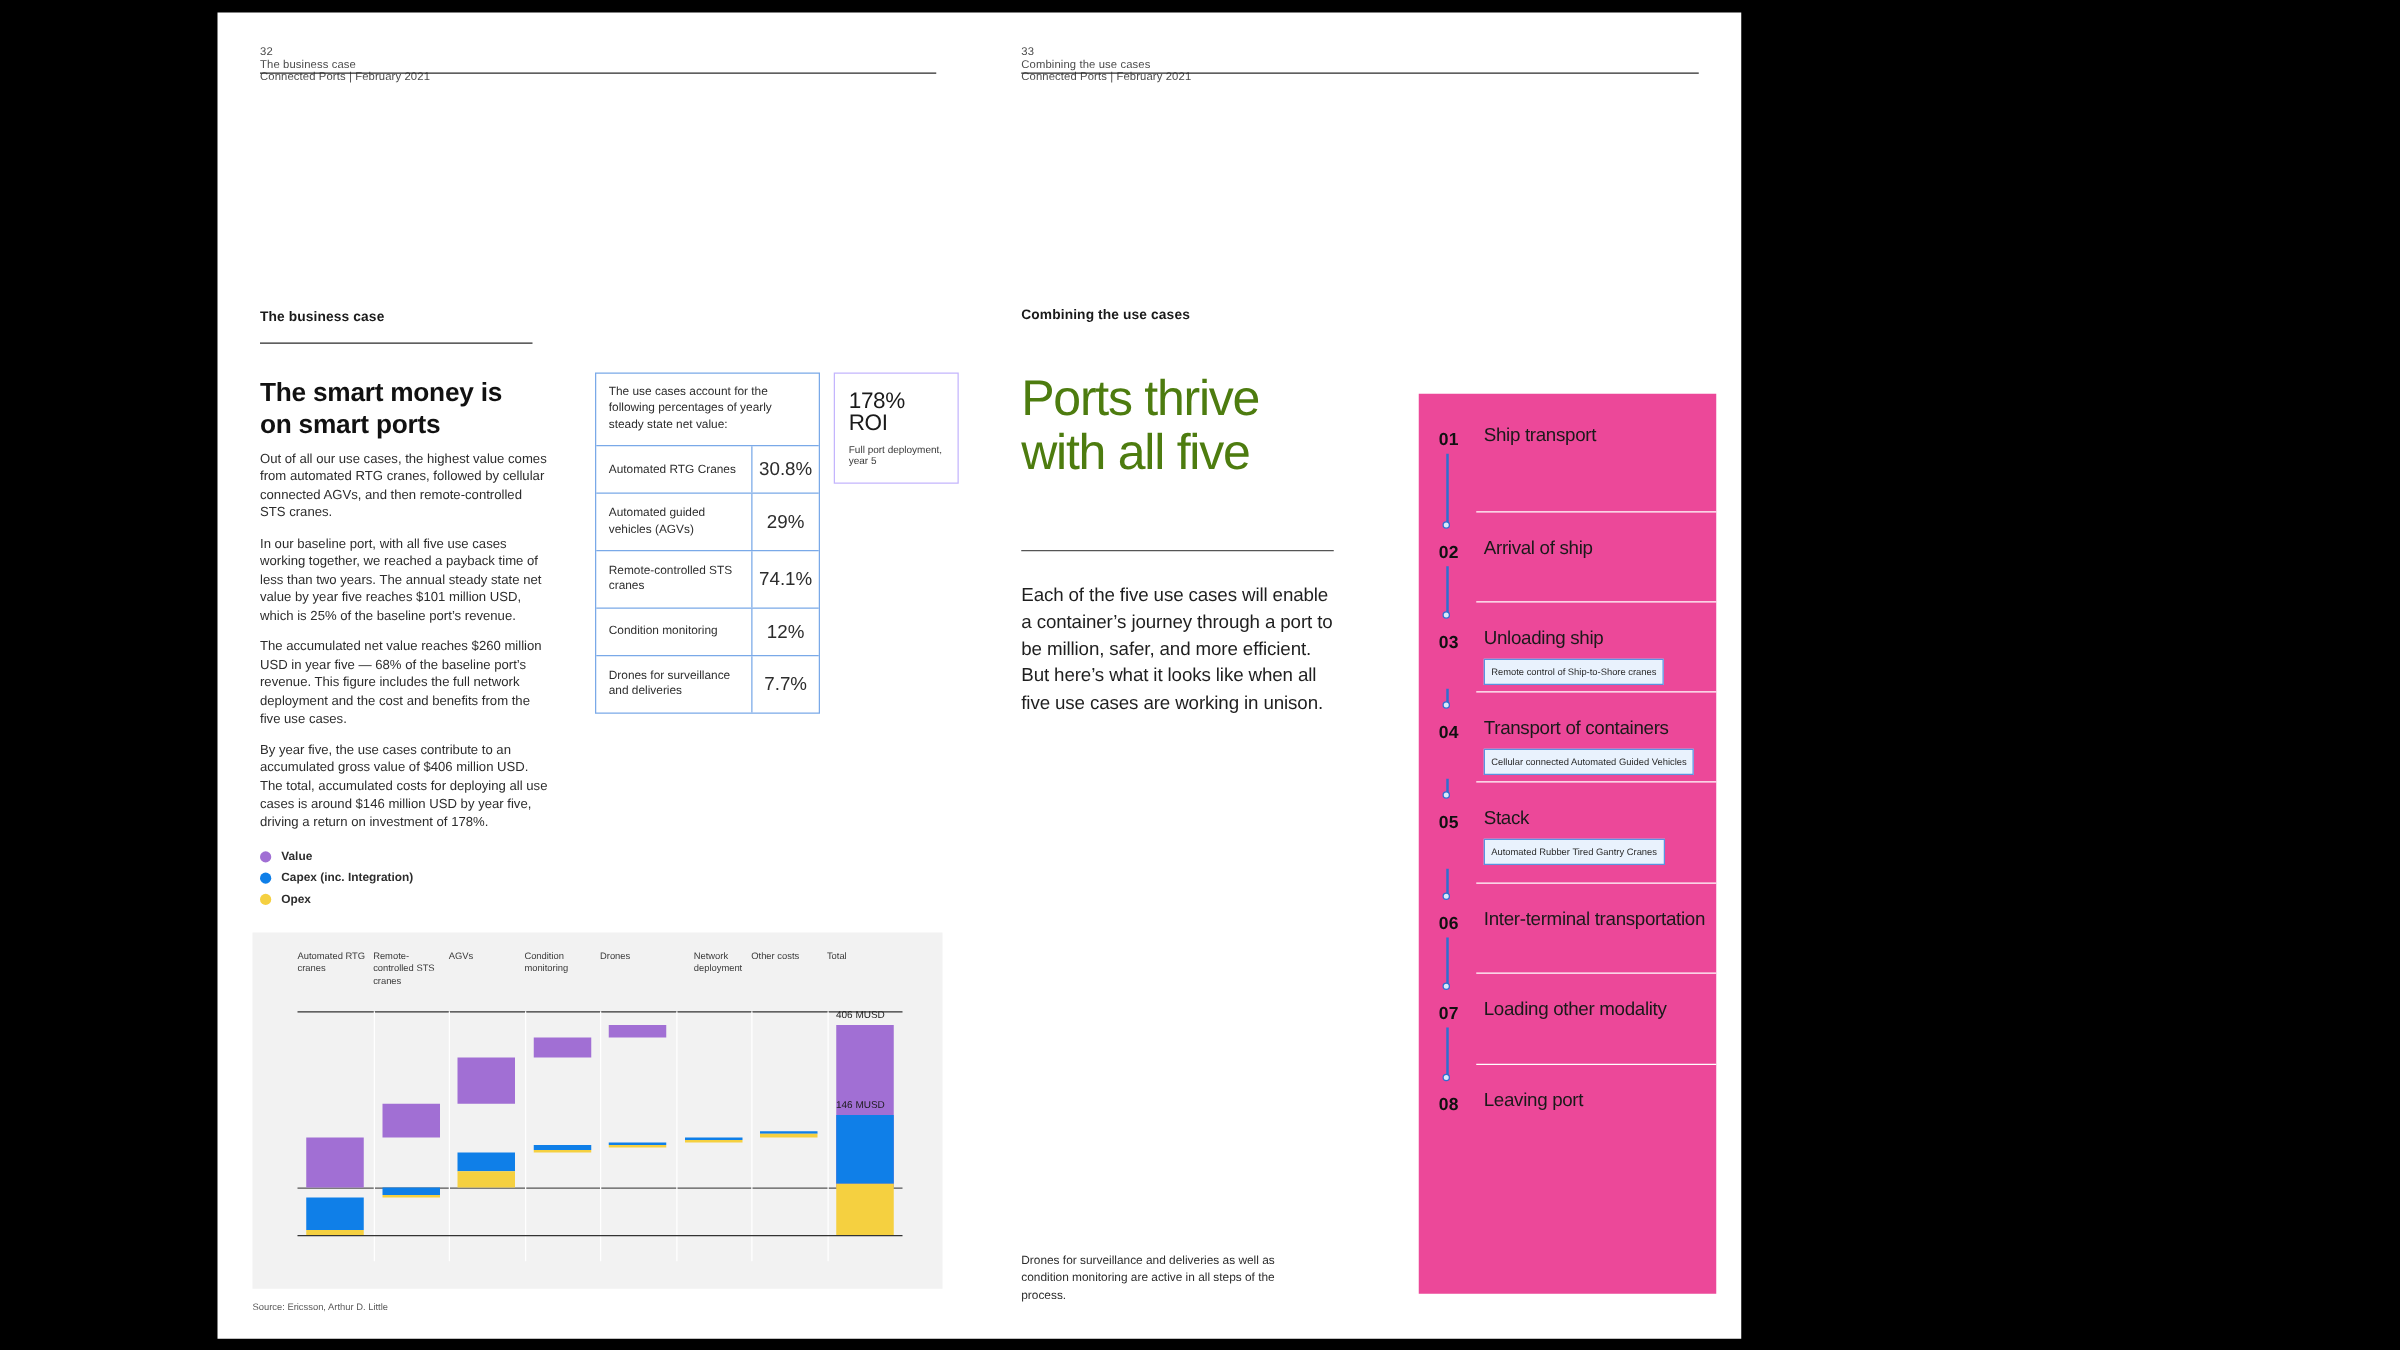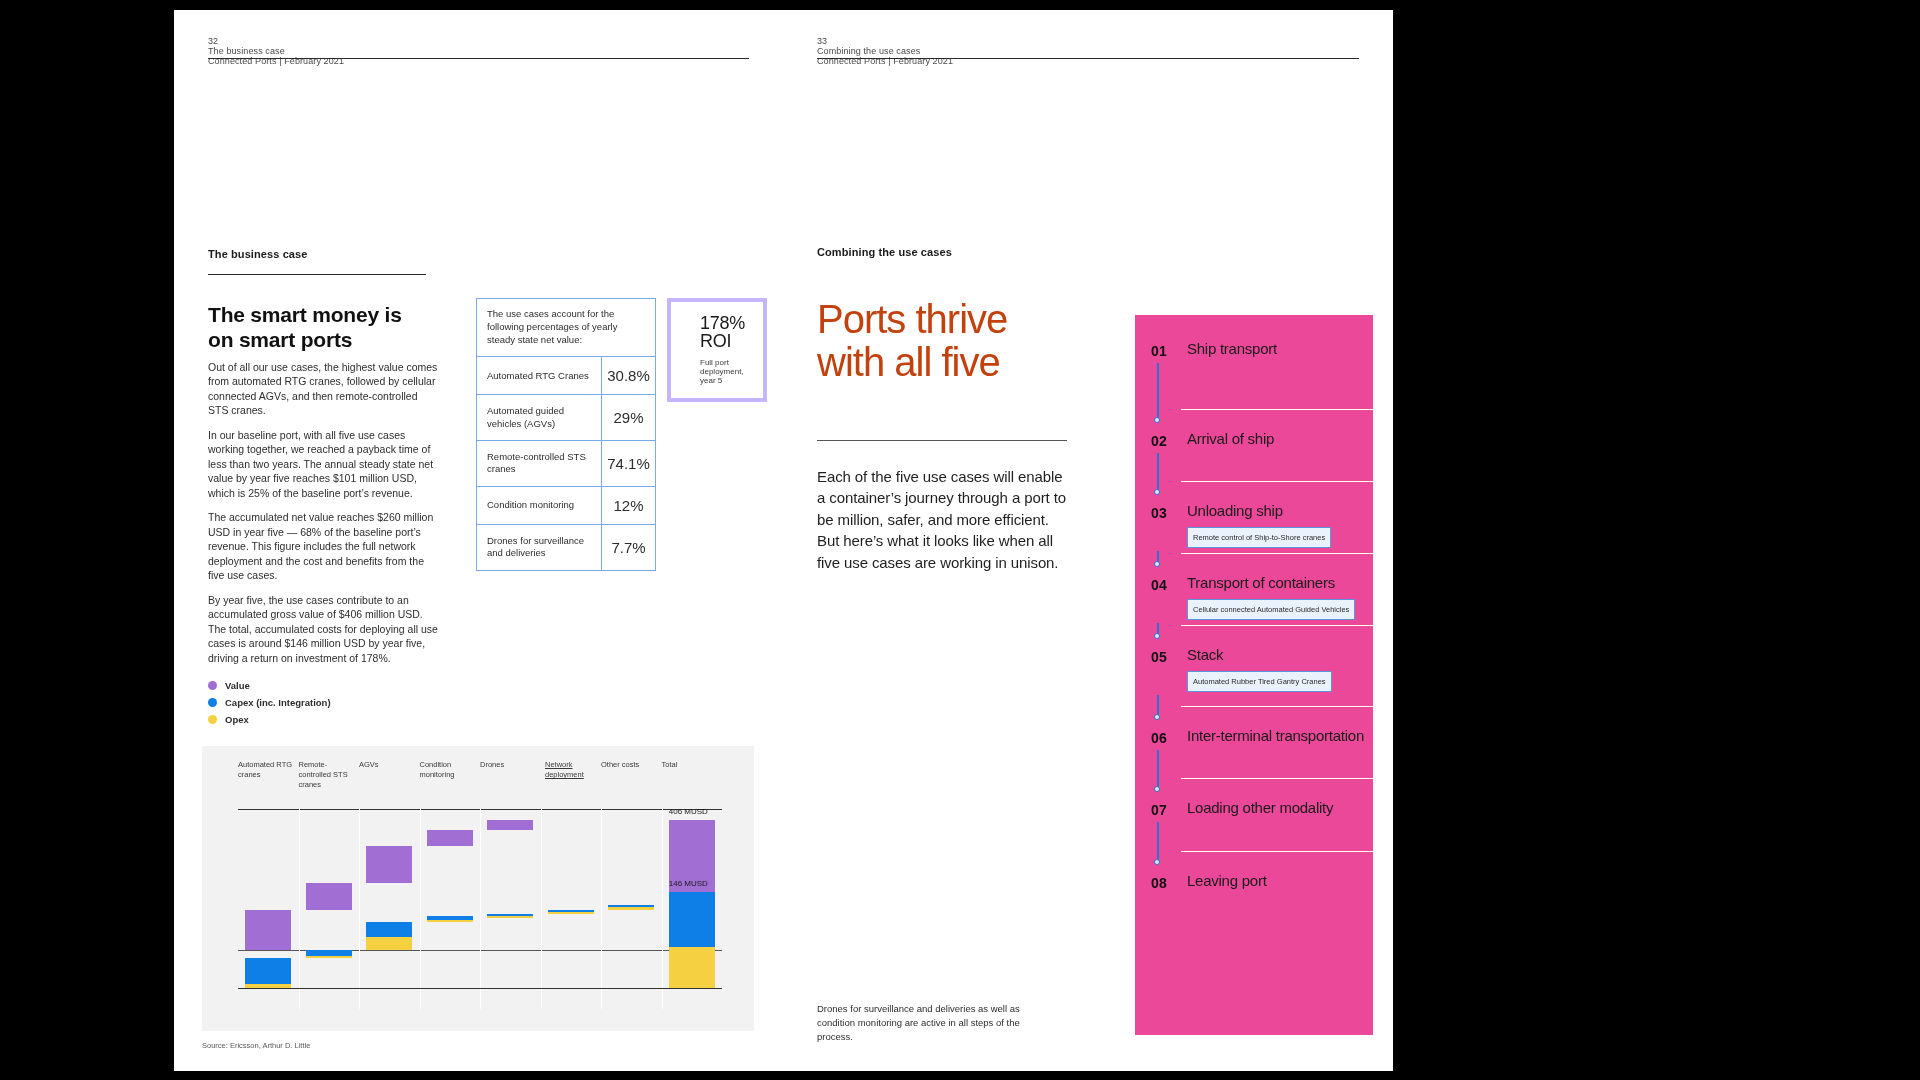--- a/index.html
+++ b/index.html
@@ -83,22 +83,22 @@
     display: flex; align-items: center; min-height: 37px;
   }
   .tbl-c2 {
     width: 53px; padding: 10px 8px; font-size: 15px; color: #2d2d2d;
     display: flex; align-items: center; justify-content: center;
   }
 
   
   .roi {
     position: absolute; left: 493px; top: 288px; width: 100px;
-    border: 4px solid #c4b5fd; background: #fff;
-    padding: 12px 11px 13px 29px;
+    border: 1px solid #c4b5fd; background: #fff;
+    padding: 12px 11px 13px 11px;
   }
   .roi-val { font-size: 18px; color: #1a1a1a; letter-spacing: -.3px; line-height: 1; }
   .roi-cap { font-size: 8px; color: #3a3a3a; margin-top: 8px; }
 
   
   .chart {
     position: absolute; left: 28px; top: 736px;
     width: 552px; height: 285px; background: #f2f2f2;
   }
   .chart-inner { position: absolute; left: 36px; top: 14px; right: 32px; bottom: 22px; }
@@ -121,21 +121,21 @@
   .src {
     position: absolute; left: 28px; top: 1031px;
     font-size: 7.5px; color: #5a5a5a;
   }
 
   
   .r-kicker { top: 236px; }
   .r-head {
     position: absolute; left: 34px; top: 288px; width: 300px;
     font-size: 40px; font-weight: 400; line-height: 1.07;
-    color: #c2410c; letter-spacing: -1px;
+    color: #4d7c0f; letter-spacing: -1px;
   }
   .r-hairline {
     position: absolute; left: 34px; width: 250px; top: 430px;
     height: 1px; background: #555;
   }
   .r-lede {
     position: absolute; left: 34px; top: 456px; width: 250px;
     font-size: 15px; line-height: 1.43; color: #1f1f1f; letter-spacing: -.1px;
   }
   .r-foot {
@@ -248,21 +248,21 @@
     </div>
 
     <div class="chart">
       <div class="chart-inner" id="chart-inner">
         <div class="cat-row" id="cat-row">
             <div class="cat" style="left: 0px; width: 56.5px;">Automated RTG cranes</div>
             <div class="cat" style="left: 60.5px; width: 56.5px;">Remote-controlled STS cranes</div>
             <div class="cat" style="left: 121px; width: 56.5px;">AGVs</div>
             <div class="cat" style="left: 181.5px; width: 56.5px;">Condition monitoring</div>
             <div class="cat" style="left: 242px; width: 56.5px;">Drones</div>
-            <div class="cat" style="left: 307px; width: 56.5px; text-decoration: underline;">Network deployment</div>
+            <div class="cat" style="left: 317px; width: 56.5px;">Network deployment</div>
             <div class="cat" style="left: 363px; width: 56.5px;">Other costs</div>
             <div class="cat" style="left: 423.5px; width: 56.5px;">Total</div>
           </div>
         <div class="axis-top"></div>
         <div class="axis-mid"></div>
       <div class="gridline" style="left: 60.5px; height: 200px;"></div>
           <div class="gridline" style="left: 121px; height: 200px;"></div>
           <div class="gridline" style="left: 181.5px; height: 200px;"></div>
           <div class="gridline" style="left: 242px; height: 200px;"></div>
           <div class="gridline" style="left: 302.5px; height: 200px;"></div>

